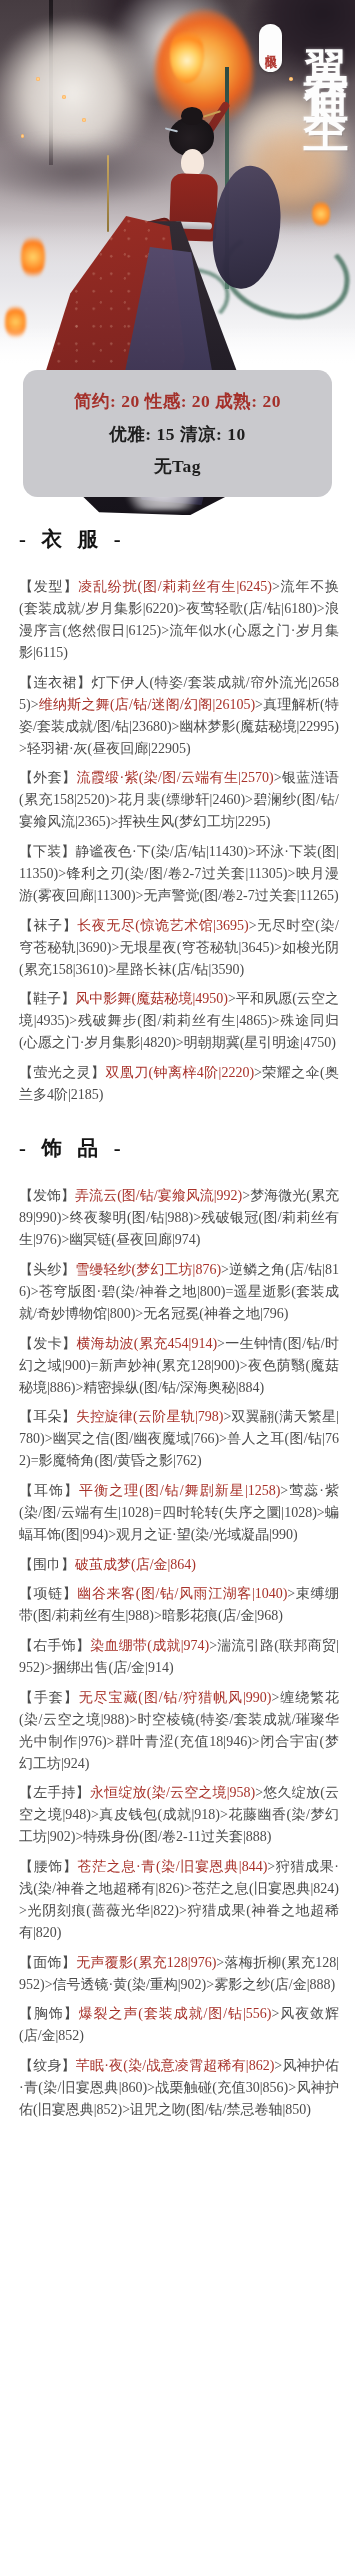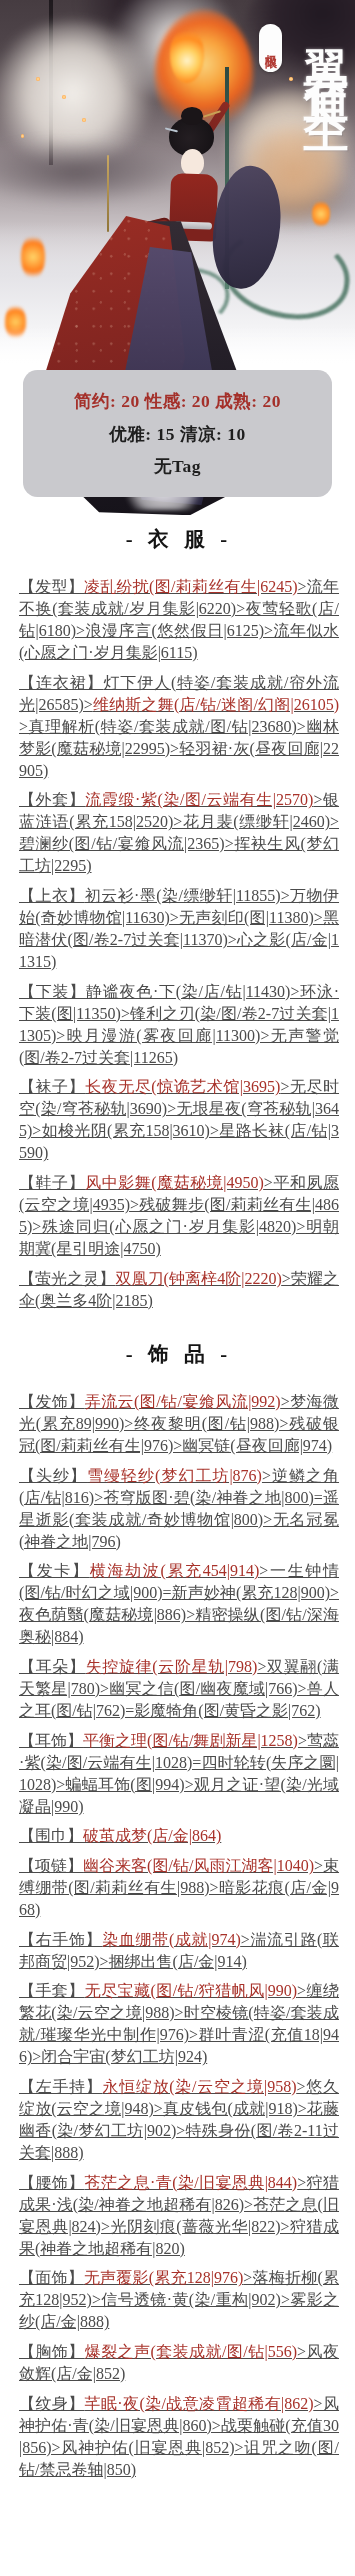--- a/index.html
+++ b/index.html
@@ -56,22 +56,22 @@
   .limit-badge{position:absolute;left:259px;top:24px;width:23px;height:48px;background:#fdfdfd;border-radius:12.4px;display:flex;align-items:center;justify-content:center;writing-mode:vertical-rl;font-size:12px;font-weight:bold;color:#b23c35;letter-spacing:3.1px;box-shadow:0 1px 3.1px rgba(0,0,0,.25);}
   .hero-title{position:absolute;left:301px;top:13.4px;height:289px;writing-mode:vertical-rl;font-size:45px;line-height:49px;font-weight:bold;color:#fdfdfd;letter-spacing:18.5px;text-shadow:0 0 3.1px rgba(255,255,255,.55),1px 1px 1.5px rgba(60,50,55,.35);font-family:"Liberation Serif","DejaVu Serif",serif;}
 
   
   .stats-panel{position:relative;z-index:2;margin:0 23px;height:127px;background:#c9c9cd;border-radius:14.4px;display:flex;flex-direction:column;align-items:center;justify-content:center;gap:8.2px;}
   .stats-line{font-size:17.5px;font-weight:bold;letter-spacing:0.5px;color:#1e1e1e;}
   .stats-line.red{color:#a4302a;}
 
   
   .list-wrap{position:relative;z-index:2;padding:0 16px 0 19px;}
-  .section-title{text-align:center;font-size:20.6px;font-weight:bold;color:#141414;letter-spacing:5.2px;margin:28px 0 23px;}
-  .item-row{font-size:16px;line-height:22px;color:#4b4b4b;text-align:justify;word-break:break-all;margin:0 0 7.7px;text-decoration:underline;}
+  .section-title{font-size:20.6px;font-weight:bold;color:#141414;letter-spacing:5.2px;margin:28px 0 23px;}
+  .item-row{font-size:14px;line-height:22px;color:#4b4b4b;text-align:justify;word-break:break-all;margin:0 0 7.7px;}
   .item-row .label{color:#4b4b4b;}
   .item-row .seg.red{color:#a8322a;}
 </style>
 </head>
 <body>
 
 <div id="page">
 
   <div class="hero">
     <div class="sky"></div>
@@ -130,21 +130,20 @@
     <div class="stats-line red">简约: 20 性感: 20 成熟: 20</div>
     <div class="stats-line">优雅: 15 清凉: 10</div>
     <div class="stats-line">无Tag</div>
   </div>
 
   <div class="list-wrap">
       <div class="section-title">- 衣 服 -</div>
       <p class="item-row"><span class="label">【发型】</span><span class="seg red">凌乱纷扰(图/莉莉丝有生|6245)</span><span class="seg">&gt;流年不换(套装成就/岁月集影|6220)&gt;夜莺轻歌(店/钻|6180)&gt;浪漫序言(悠然假日|6125)&gt;流年似水(心愿之门·岁月集影|6115)</span></p>
       <p class="item-row"><span class="label">【连衣裙】</span><span class="seg">灯下伊人(特姿/套装成就/帘外流光|26585)&gt;</span><span class="seg red">维纳斯之舞(店/钻/迷阁/幻阁|26105)</span><span class="seg">&gt;真理解析(特姿/套装成就/图/钻|23680)&gt;幽林梦影(魔菇秘境|22995)&gt;轻羽裙·灰(昼夜回廊|22905)</span></p>
       <p class="item-row"><span class="label">【外套】</span><span class="seg red">流霞缎·紫(染/图/云端有生|2570)</span><span class="seg">&gt;银蓝涟语(累充158|2520)&gt;花月裴(缥缈轩|2460)&gt;碧澜纱(图/钻/宴飨风流|2365)&gt;挥袂生风(梦幻工坊|2295)</span></p>
-      <p class="item-row"><span class="label">【上衣】</span><span class="seg">初云衫·墨(染/缥缈轩|11855)&gt;万物伊始(奇妙博物馆|11630)&gt;无声刻印(图|11380)&gt;黑暗潜伏(图/卷2-7过关套|11370)&gt;心之影(店/金|11315)</span></p>
       <p class="item-row"><span class="label">【下装】</span><span class="seg">静谧夜色·下(染/店/钻|11430)&gt;环泳·下装(图|11350)&gt;锋利之刃(染/图/卷2-7过关套|11305)&gt;映月漫游(雾夜回廊|11300)&gt;无声警觉(图/卷2-7过关套|11265)</span></p>
       <p class="item-row"><span class="label">【袜子】</span><span class="seg red">长夜无尽(惊诡艺术馆|3695)</span><span class="seg">&gt;无尽时空(染/穹苍秘轨|3690)&gt;无垠星夜(穹苍秘轨|3645)&gt;如梭光阴(累充158|3610)&gt;星路长袜(店/钻|3590)</span></p>
       <p class="item-row"><span class="label">【鞋子】</span><span class="seg red">风中影舞(魔菇秘境|4950)</span><span class="seg">&gt;平和夙愿(云空之境|4935)&gt;残破舞步(图/莉莉丝有生|4865)&gt;殊途同归(心愿之门·岁月集影|4820)&gt;明朝期冀(星引明途|4750)</span></p>
       <p class="item-row"><span class="label">【萤光之灵】</span><span class="seg red">双凰刀(钟离梓4阶|2220)</span><span class="seg">&gt;荣耀之伞(奥兰多4阶|2185)</span></p>
       <div class="section-title">- 饰 品 -</div>
       <p class="item-row"><span class="label">【发饰】</span><span class="seg red">弄流云(图/钻/宴飨风流|992)</span><span class="seg">&gt;梦海微光(累充89|990)&gt;终夜黎明(图/钻|988)&gt;残破银冠(图/莉莉丝有生|976)&gt;幽冥链(昼夜回廊|974)</span></p>
       <p class="item-row"><span class="label">【头纱】</span><span class="seg red">雪缦轻纱(梦幻工坊|876)</span><span class="seg">&gt;逆鳞之角(店/钻|816)&gt;苍穹版图·碧(染/神眷之地|800)=遥星逝影(套装成就/奇妙博物馆|800)&gt;无名冠冕(神眷之地|796)</span></p>
       <p class="item-row"><span class="label">【发卡】</span><span class="seg red">横海劫波(累充454|914)</span><span class="seg">&gt;一生钟情(图/钻/时幻之域|900)=新声妙神(累充128|900)&gt;夜色荫翳(魔菇秘境|886)&gt;精密操纵(图/钻/深海奥秘|884)</span></p>
       <p class="item-row"><span class="label">【耳朵】</span><span class="seg red">失控旋律(云阶星轨|798)</span><span class="seg">&gt;双翼翮(满天繁星|780)&gt;幽冥之信(图/幽夜魔域|766)&gt;兽人之耳(图/钻|762)=影魔犄角(图/黄昏之影|762)</span></p>
       <p class="item-row"><span class="label">【耳饰】</span><span class="seg red">平衡之理(图/钻/舞剧新星|1258)</span><span class="seg">&gt;莺蕊·紫(染/图/云端有生|1028)=四时轮转(失序之圜|1028)&gt;蝙蝠耳饰(图|994)&gt;观月之证·望(染/光域凝晶|990)</span></p>

